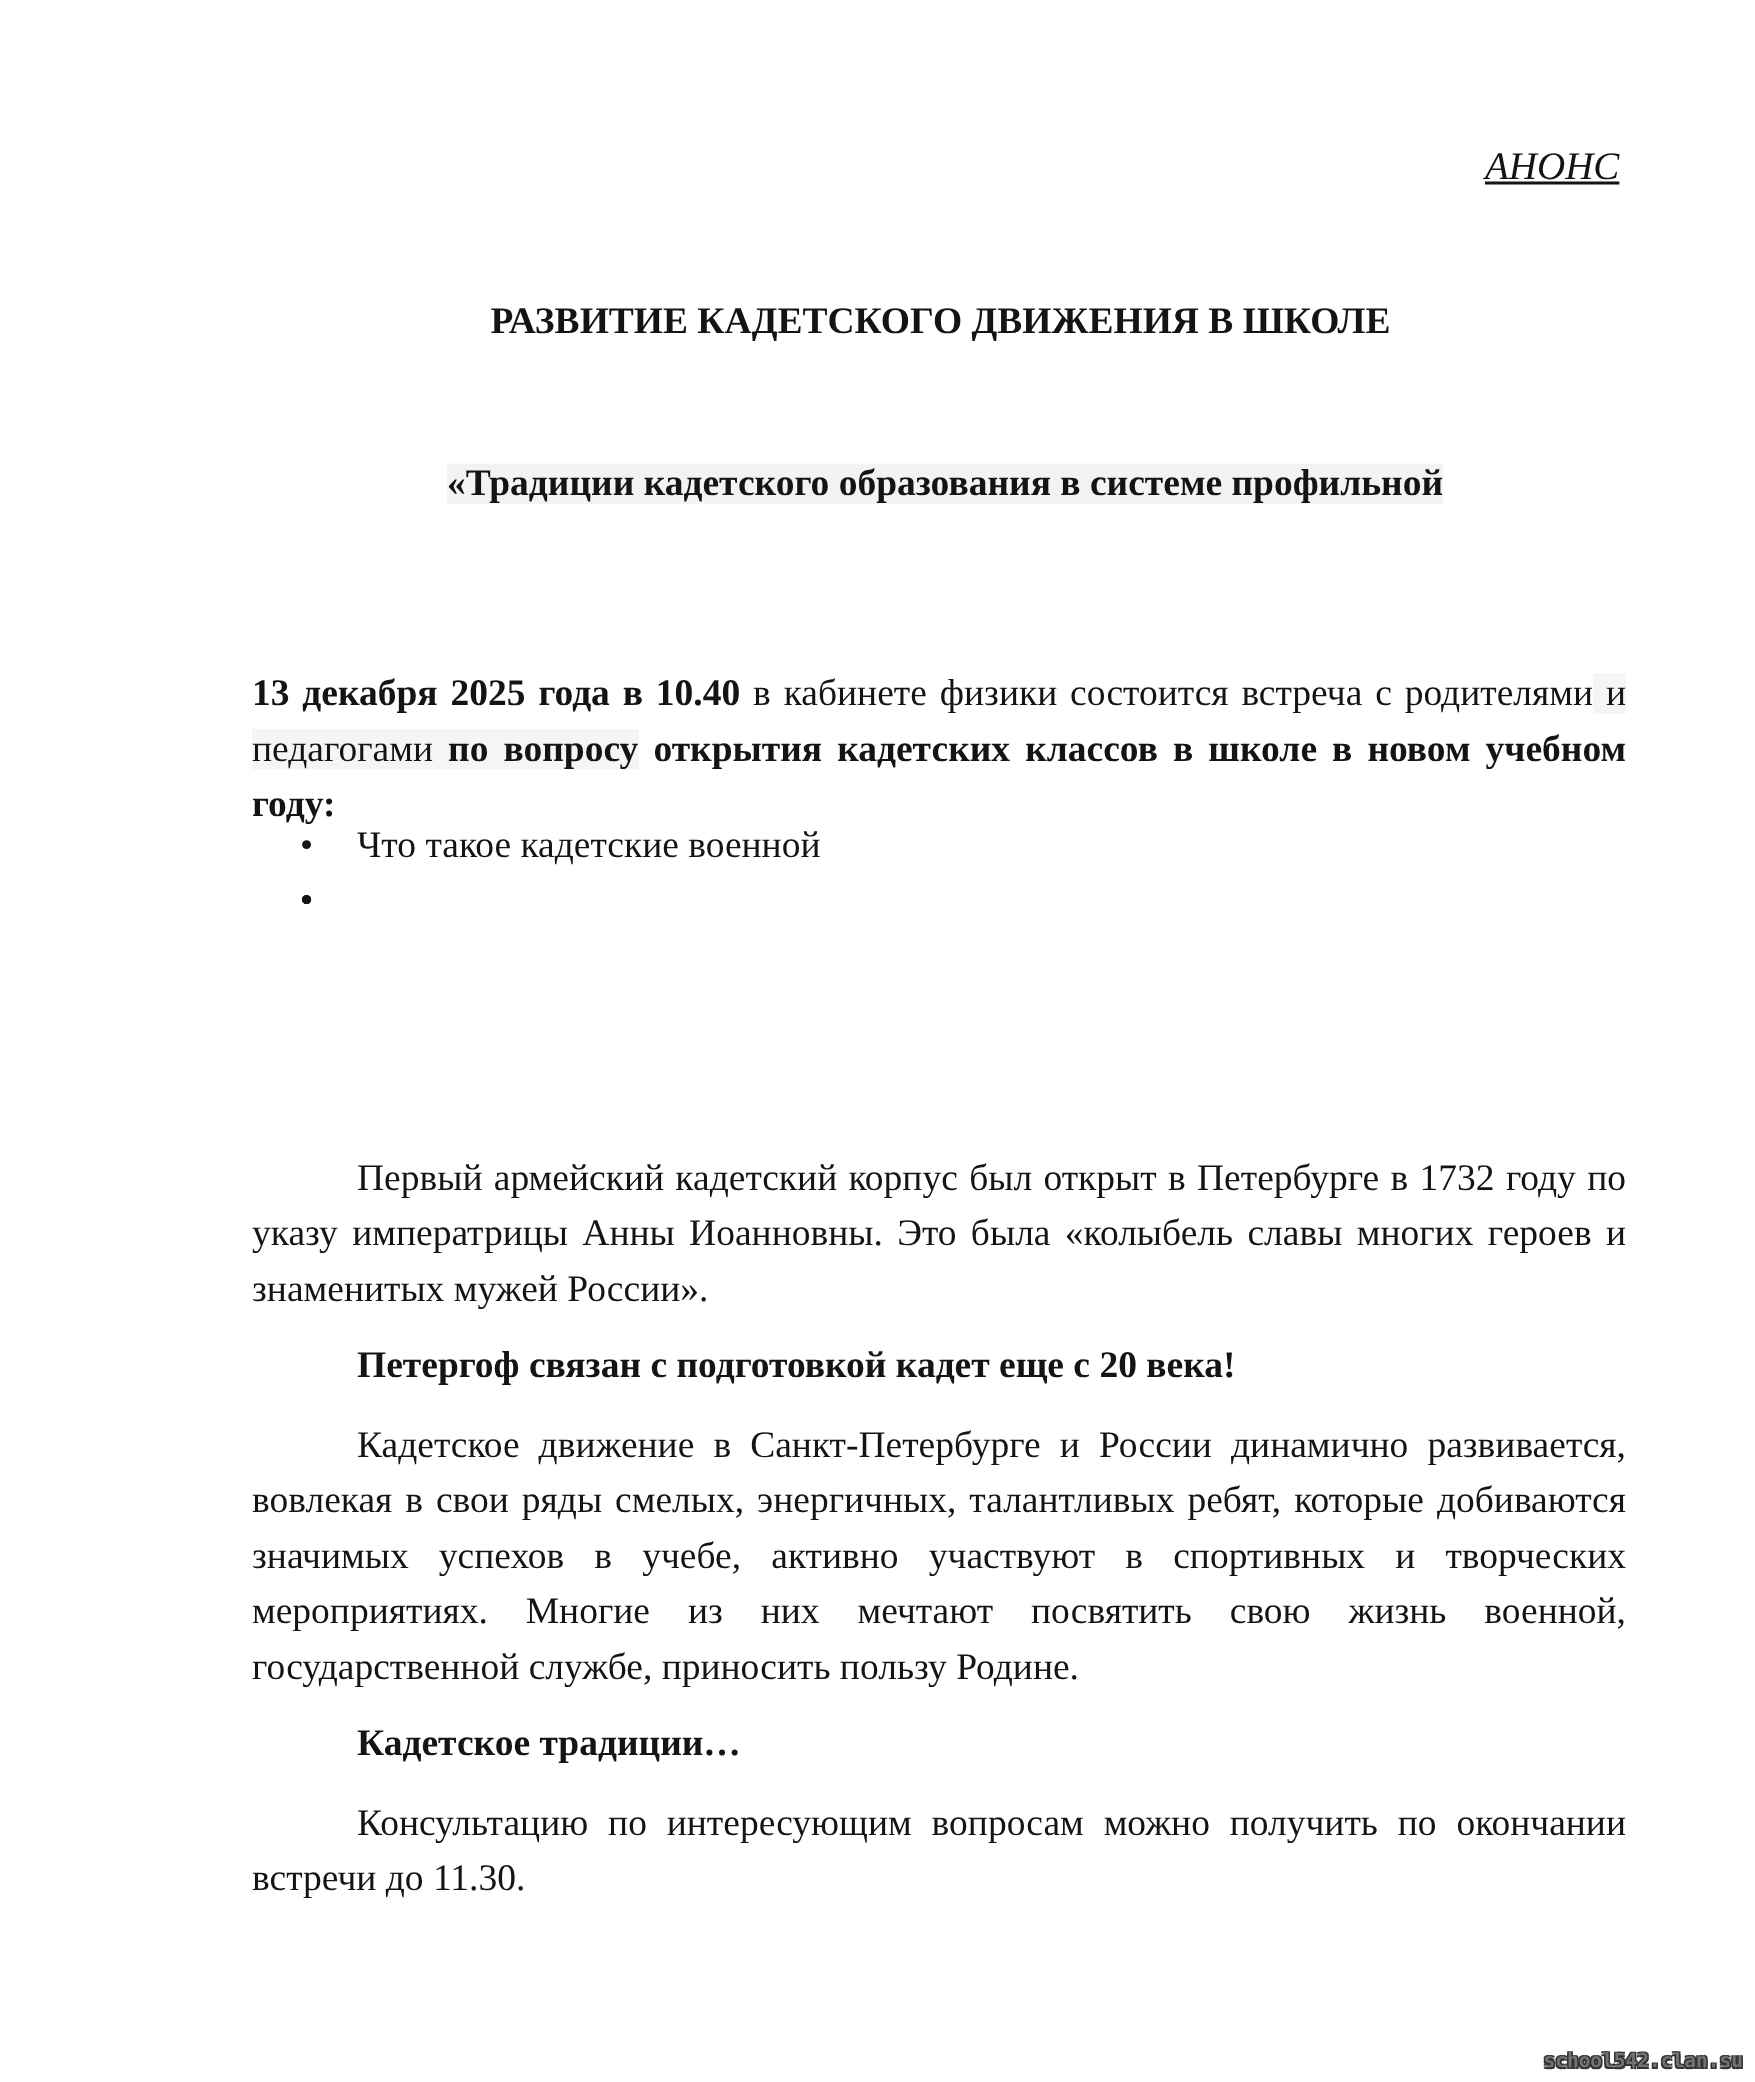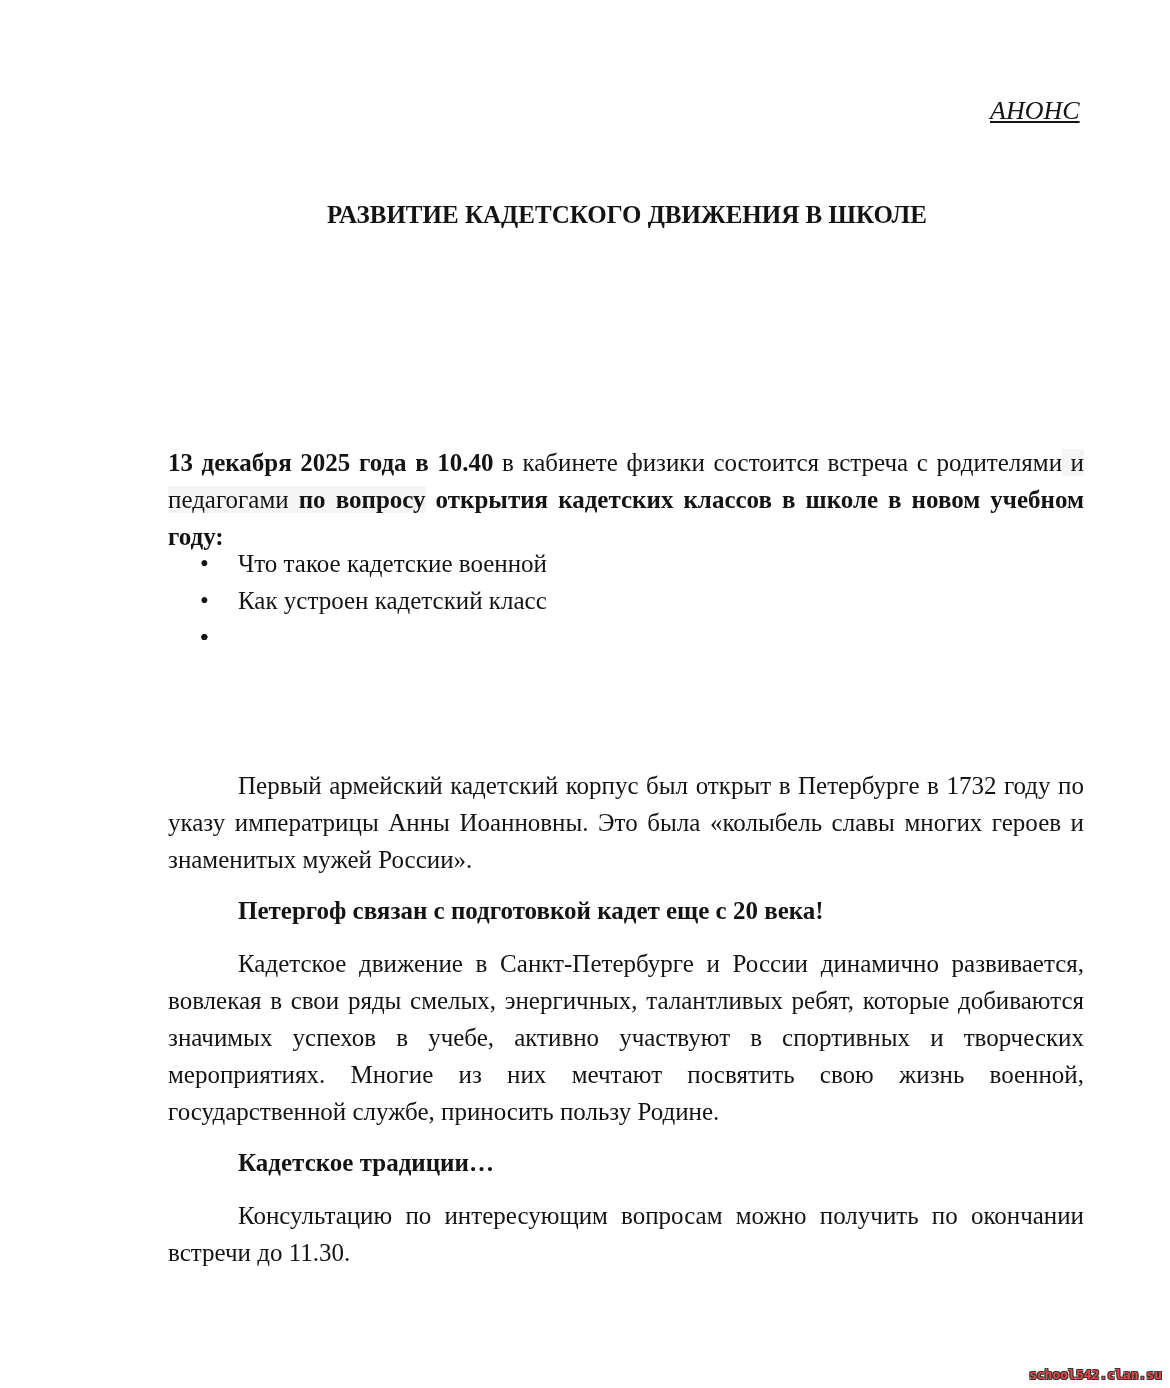--- a/index.html
+++ b/index.html
@@ -11,40 +11,40 @@
   .subtitle { left:230px; width:800px; top:280px; text-align:center; font-weight:bold; font-size:25px; line-height:37px; }
   .subtitle .hl { background:#f3f3f3; }
   .block { left:168px; width:916px; text-align:justify; }
   .b { font-weight:bold; }
   .hlbox { background:#f5f5f5; }
   ul.list { position:absolute; left:200px; top:545px; margin:0; padding:0; list-style:none; font-size:25px; line-height:37px; }
   ul.list li { position:relative; padding-left:38px; }
   ul.list li .bullet { position:absolute; left:0; top:0; }
   .indent { text-indent:70px; }
   .watermark { position:absolute; right:8px; bottom:6px; font-family:"DejaVu Sans Mono", monospace; font-weight:bold;
-               font-size:13px; color:#ef4444; text-shadow:-1px -1px 0 #333,1px -1px 0 #333,-1px 1px 0 #333,1px 1px 0 #333; }
+               font-size:13px; color:#737373; text-shadow:-1px -1px 0 #333,1px -1px 0 #333,-1px 1px 0 #333,1px 1px 0 #333; }
 </style>
 </head>
 <body>
 
 <div class="p announce">АНОНС</div>
 
 <div class="p title" style="width:1254px;">РАЗВИТИЕ КАДЕТСКОГО ДВИЖЕНИЯ В ШКОЛЕ</div>
 
 <div class="p subtitle">
-  <br>
+  <span class="hl">«Традиции кадетского образования в системе профильной</span><br>
 </div>
 
 <div class="p block" style="top:420px;">
   <span class="b">13 декабря 2025 года в 10.40</span><span> в кабинете физики состоится встреча с родителями</span><span class="hlbox"><span> и педагогами </span><span class="b">по вопросу</span></span><span class="b">  открытия кадетских классов в школе в новом учебном году:</span>
 </div>
 
 <ul class="list">
   <li><span class="bullet">•</span><span>Что такое кадетские военной</span></li>
-  <li><span class="bullet">•</span><span>Как устроен кадетский класс</span></li>
+  <li><span class="bullet">•</span></li>
   <li><span class="bullet">•</span></li>
   <li><span class="bullet">•</span></li>
   <li><span class="bullet">•</span></li>
 </ul>
 
 <div class="p block indent" style="top:743px;">Первый армейский кадетский корпус был открыт в Петербурге в 1732 году по указу императрицы Анны Иоанновны.  Это была «колыбель славы многих героев и знаменитых мужей России».</div>
 
 <div class="p block indent b" style="top:868px;">Петергоф связан с подготовкой кадет еще с 20 века!</div>
 
 <div class="p block indent" style="top:921px;">Кадетское движение в Санкт-Петербурге и России динамично развивается, вовлекая в свои ряды смелых, энергичных, талантливых ребят, которые добиваются значимых успехов в учебе, активно участвуют в спортивных и творческих мероприятиях. Многие из них мечтают посвятить свою жизнь военной, государственной службе, приносить пользу Родине.</div>

